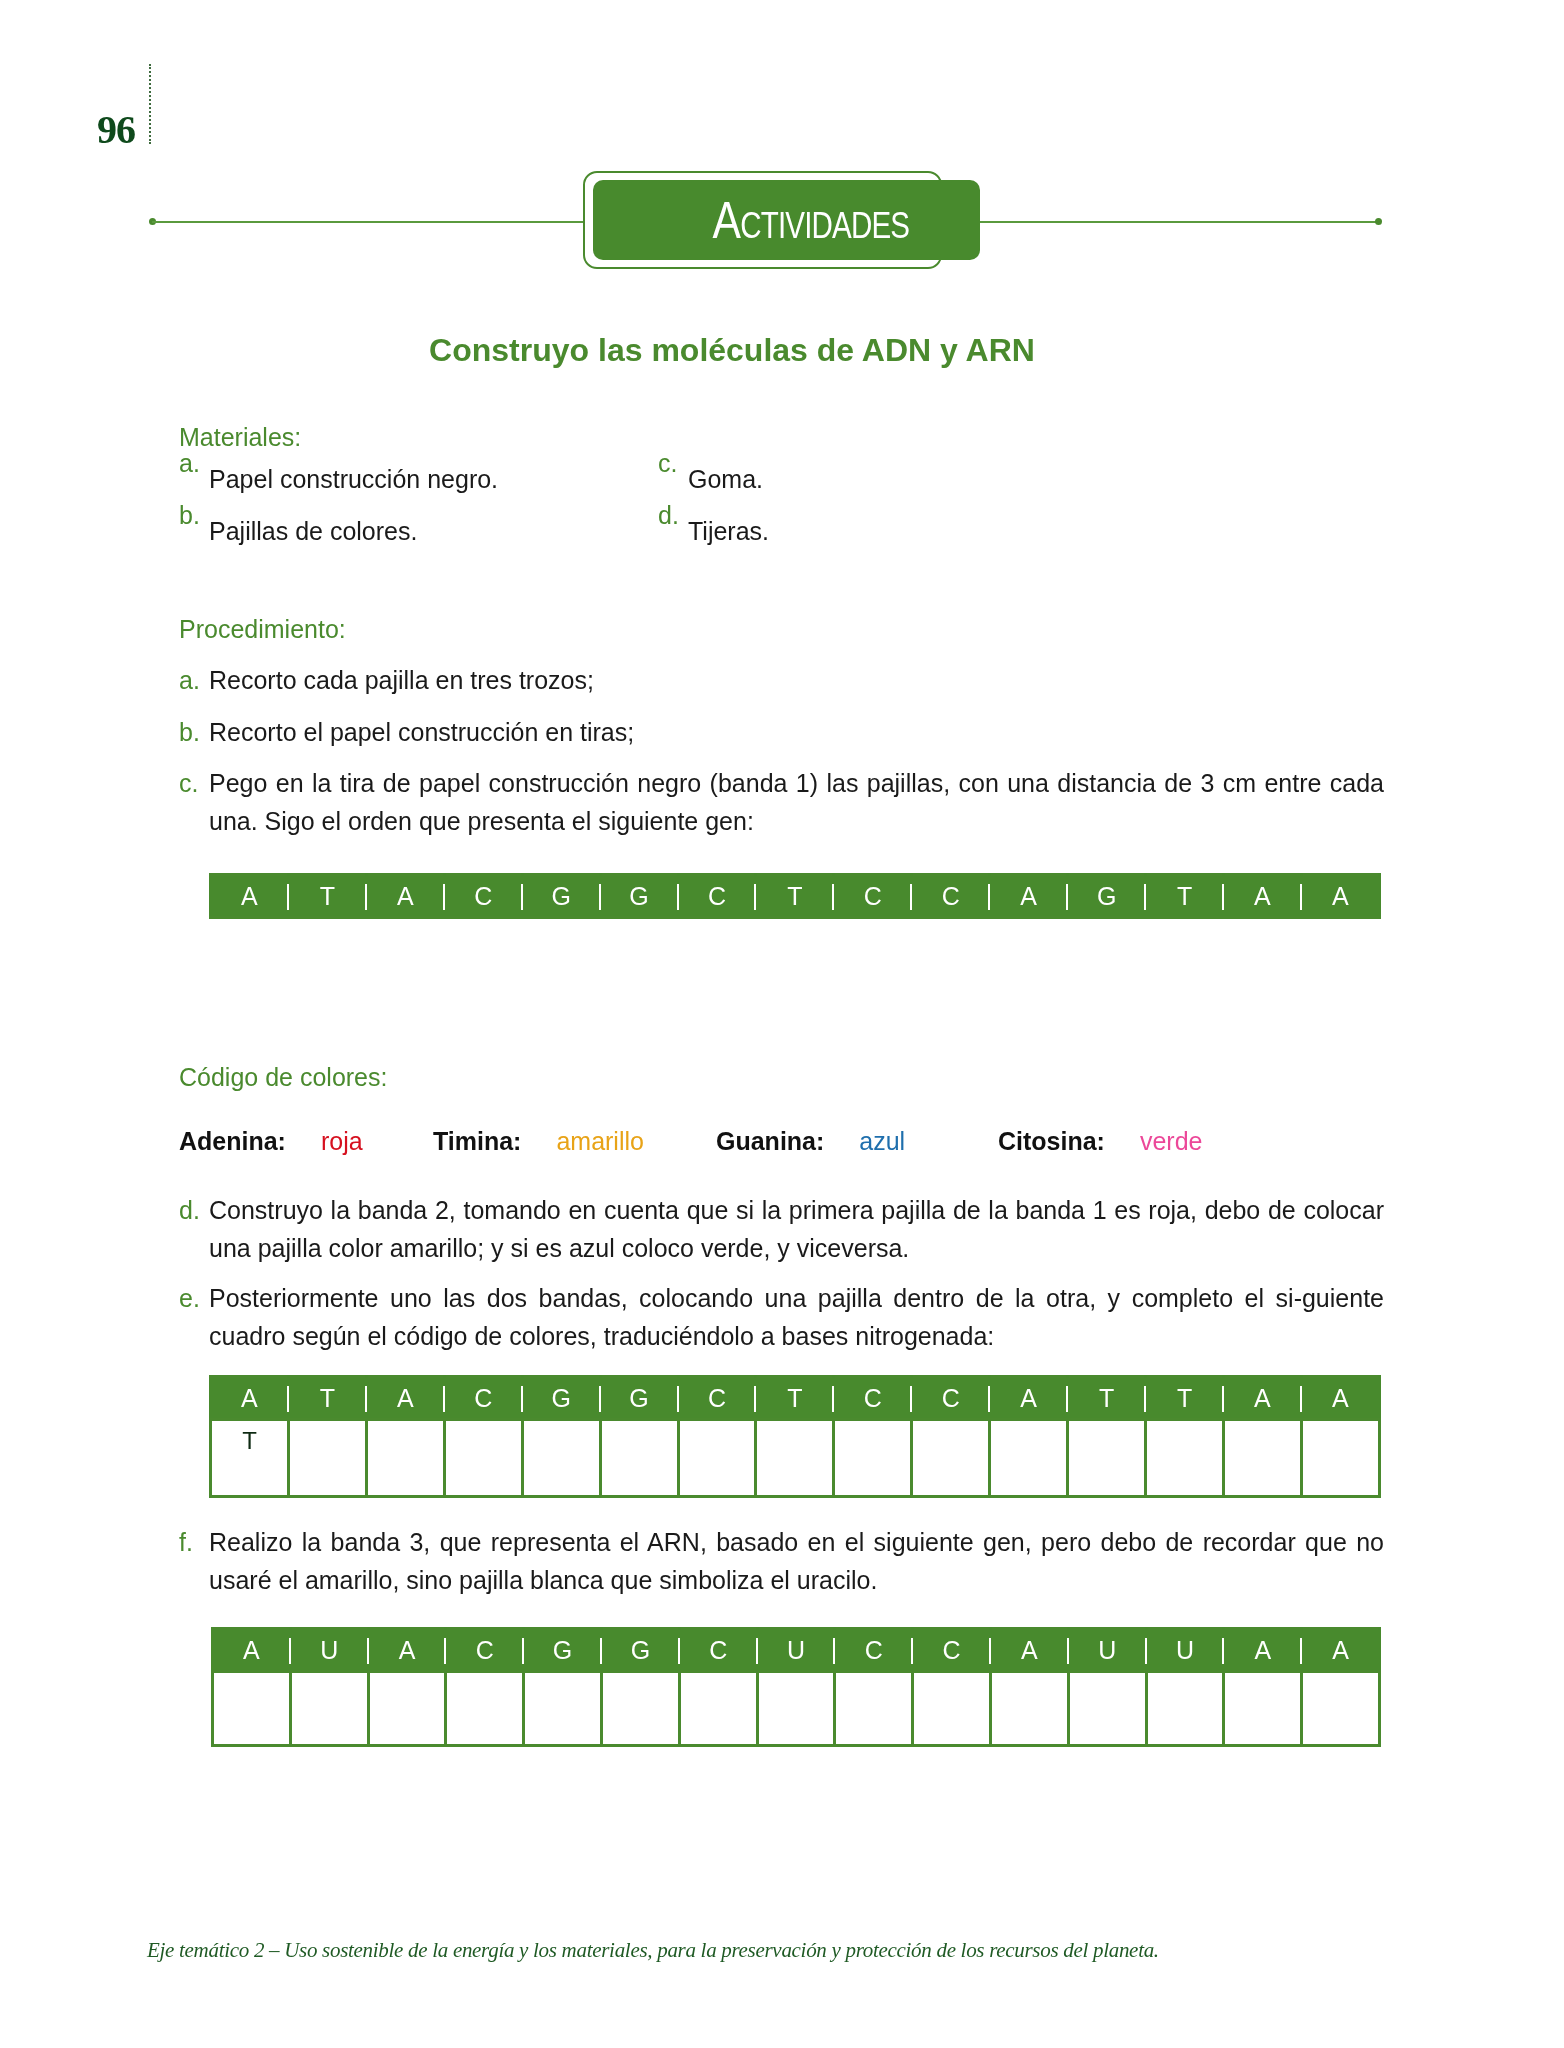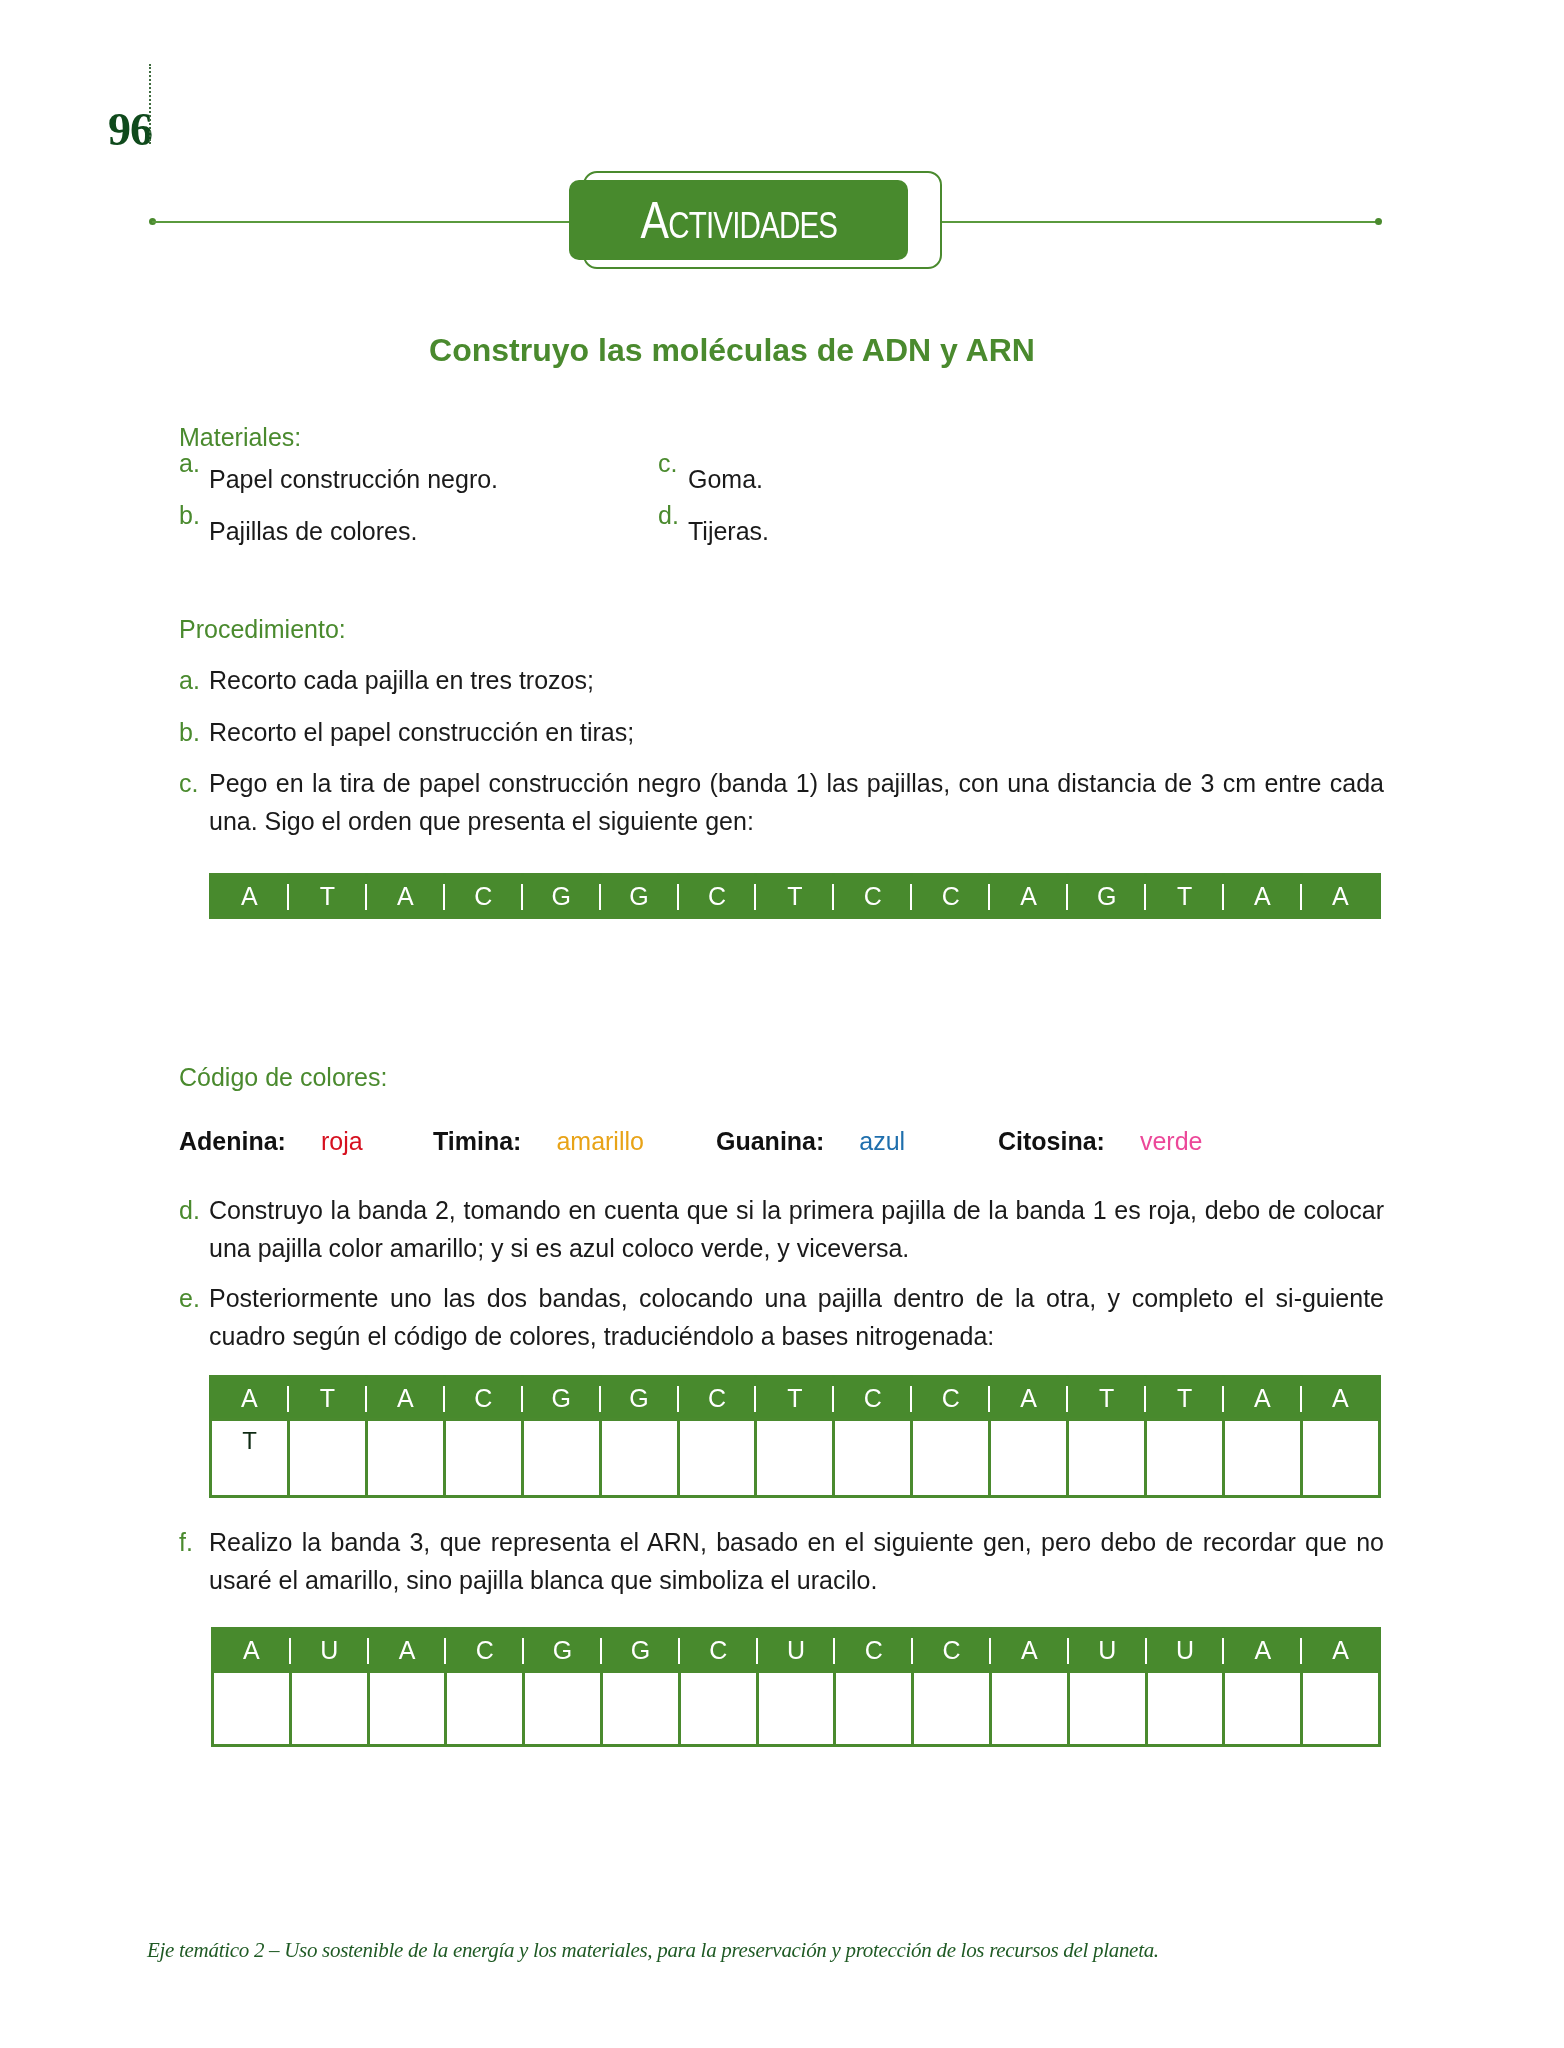--- a/index.html
+++ b/index.html
@@ -1,27 +1,27 @@
 <!DOCTYPE html>
 <html><head>
 <meta charset="utf-8">
 <style>
   html, body { margin:0; padding:0; background:#ffffff; }
   body { width:1564px; height:2048px; position:relative; overflow:hidden;
          font-family:"Liberation Sans", sans-serif; color:#1a1a1a; }
   .abs { position:absolute; }
-  .pagenum { left:108px; top:104px; font-family:"Liberation Serif", serif; font-weight:bold;
-             font-size:46px; color:#0f4a1c; letter-spacing:-1px; line-height:52px;text-align:right; }
+  .pagenum { left:97px; top:104px; font-family:"Liberation Serif", serif; font-weight:bold;
+             font-size:40px; color:#0f4a1c; letter-spacing:-1px; line-height:52px;text-align:right; }
   .dots { left:149px; top:64px; height:80px; border-left:2px dotted #3f6b3f; }
   .hline { top:221px; height:2px; background:#5a9a3e; }
   .hdot { width:7px; height:7px; border-radius:50%; background:#4a8a2e; top:218px; }
   .banner-outer { left:583px; top:171px; width:359px; height:98px; border:2px solid #4a8a2e;
                   border-radius:14px; box-sizing:border-box; background:#fff; }
-  .banner-inner { left:569px; top:180px; width:339px; height:80px; background:#488a2d;
-                  border-radius:10px; display:flex; align-items:center; justify-content:center; }
+  .banner-inner { left:593px; top:180px; width:339px; height:80px; background:#488a2d;
+                  border-radius:10px; display:flex; align-items:center; justify-content:center;padding-left:48px; }
   .banner-text { color:#fff; font-size:52px; font-family:"Liberation Sans Narrow","Liberation Sans", sans-serif;
                  letter-spacing:-1px; font-variant:small-caps; transform:scaleX(0.82); }
   .title { left:0; width:1464px; top:332px; text-align:center; font-size:32px; font-weight:bold; color:#4a8a2e; }
   .heading { font-size:25px; color:#4a8a2e; }
   .lbl { color:#4a8a2e; }
   .item { position:absolute; font-size:25px; line-height:38px; }
   .item .lbl { position:absolute; left:0; top:0; }
   .item .txt { position:absolute; left:30px; top:16px; }
   .para { position:absolute; left:179px; width:1205px; font-size:25px; line-height:38px; }
   .para .lbl { position:absolute; left:0; top:0; }

